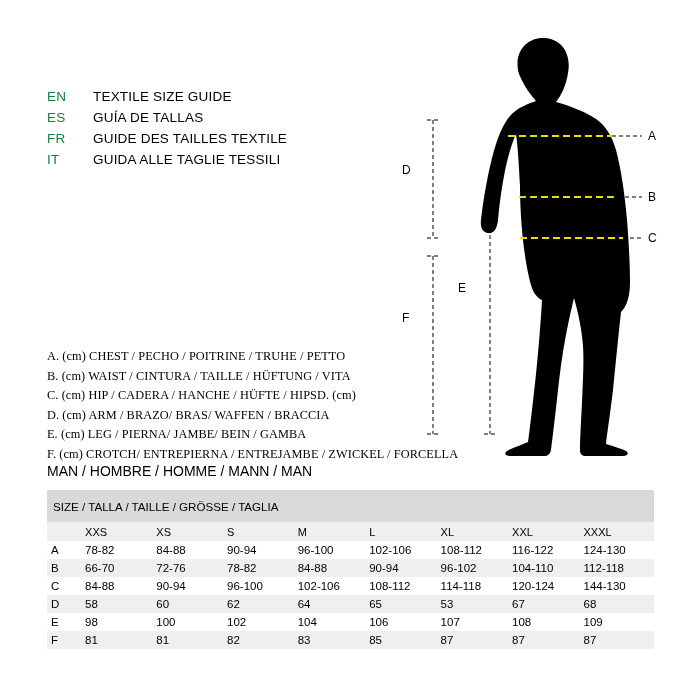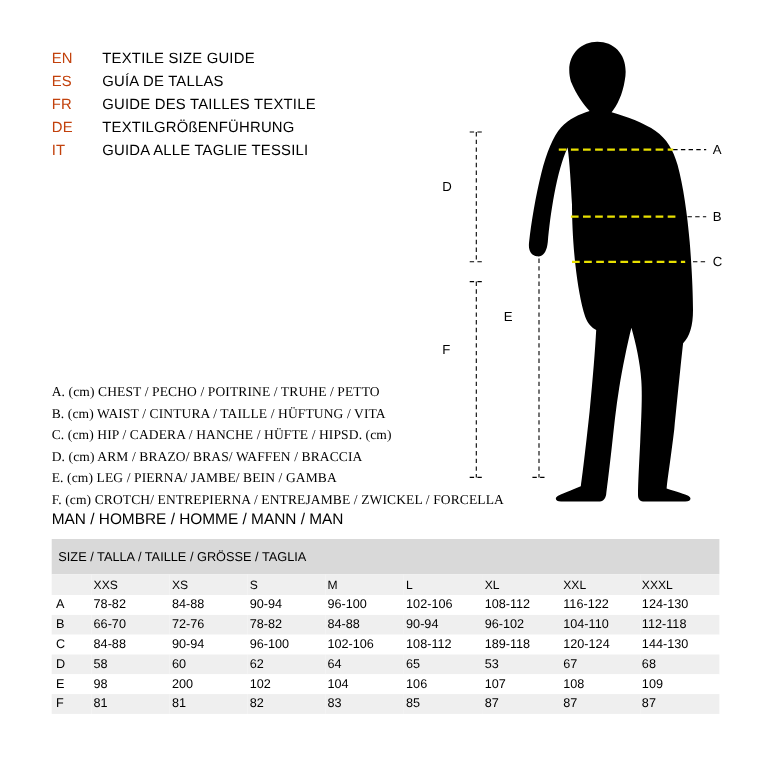--- a/index.html
+++ b/index.html
@@ -31,21 +31,22 @@
   .lang-row {
     display: flex;
     align-items: baseline;
     height: 21px;
     font-size: 13.5px;
     letter-spacing: 0.2px;
   }
   .lang-code {
     width: 46px;
     flex: none;
-    color: #c2410c;
+    color: #15803d;
+    margin-top: 44px;
   }
   .lang-text {
     white-space: nowrap;
   }
 
   
   .legend {
     position: absolute;
     left: 47px;
     top: 349px;
@@ -130,24 +131,20 @@
       <span class="lang-code">EN</span>
       <span class="lang-text">TEXTILE SIZE GUIDE</span>
     </div>
     <div class="lang-row">
       <span class="lang-code">ES</span>
       <span class="lang-text">GUÍA DE TALLAS</span>
     </div>
     <div class="lang-row">
       <span class="lang-code">FR</span>
       <span class="lang-text">GUIDE DES TAILLES TEXTILE</span>
-    </div>
-    <div class="lang-row">
-      <span class="lang-code">DE</span>
-      <span class="lang-text">TEXTILGRÖßENFÜHRUNG</span>
     </div>
     <div class="lang-row">
       <span class="lang-code">IT</span>
       <span class="lang-text">GUIDA ALLE TAGLIE TESSILI</span>
     </div>
   </div>
 
   <div class="figure">
     <svg width="300" height="440" viewBox="0 0 300 440" xmlns="http://www.w3.org/2000/svg">
 
@@ -285,41 +282,41 @@
           <td class="c-val">112-118</td>
         </tr>
 
         <tr class="row-even">
           <td class="c-label">C</td>
           <td class="c-val">84-88</td>
           <td class="c-val">90-94</td>
           <td class="c-val">96-100</td>
           <td class="c-val">102-106</td>
           <td class="c-val">108-112</td>
-          <td class="c-val">189-118</td>
+          <td class="c-val">114-118</td>
           <td class="c-val">120-124</td>
           <td class="c-val">144-130</td>
         </tr>
 
         <tr class="row-odd">
           <td class="c-label">D</td>
           <td class="c-val">58</td>
           <td class="c-val">60</td>
           <td class="c-val">62</td>
           <td class="c-val">64</td>
           <td class="c-val">65</td>
           <td class="c-val">53</td>
           <td class="c-val">67</td>
           <td class="c-val">68</td>
         </tr>
 
         <tr class="row-even">
           <td class="c-label">E</td>
           <td class="c-val">98</td>
-          <td class="c-val">200</td>
+          <td class="c-val">100</td>
           <td class="c-val">102</td>
           <td class="c-val">104</td>
           <td class="c-val">106</td>
           <td class="c-val">107</td>
           <td class="c-val">108</td>
           <td class="c-val">109</td>
         </tr>
 
         <tr class="row-odd">
           <td class="c-label">F</td>

